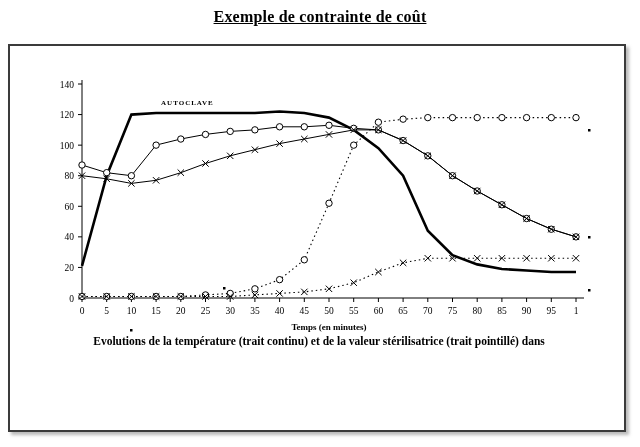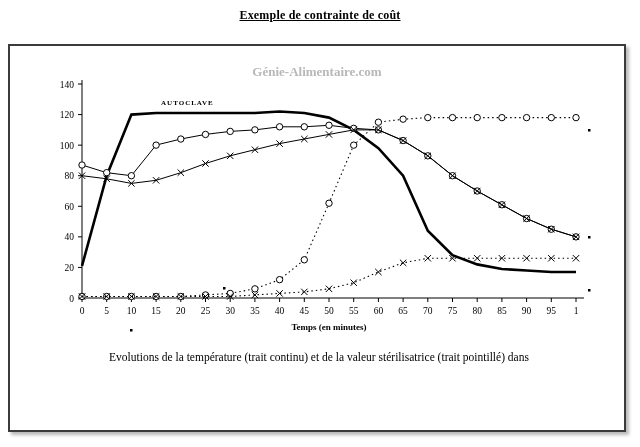--- a/index.html
+++ b/index.html
@@ -10,21 +10,21 @@
   body {
     width: 640px;
     height: 447px;
     font-family: "Liberation Serif", serif;
     position: relative;
     overflow: hidden;
   }
   #page-title {
     text-align: center;
     font-family: "Liberation Serif", serif;
-    font-size: 12px;
+    font-size: 16px;
     font-weight: bold;
     text-decoration: underline;
     color: #000;
     margin: 8px 0 0 0;
     letter-spacing: 0.2px;
   }
   #figure-frame {
     position: absolute;
     left: 8px;
     top: 44px;
@@ -52,26 +52,26 @@
     top: 0;
     width: 618px;
     height: 388px;
   }
   svg {
     display: block;
   }
   #caption {
     position: absolute;
     left: 30px;
-    top: 300px;
+    top: 284px;
     width: 558px;
     text-align: center;
     font-family: "Liberation Serif", serif;
     font-size: 11.5px;
-    font-weight: normal;
+    font-weight: bold;
     color: #000;
     line-height: 2.0;
   }
   .axis-label {
     font-family: "Liberation Serif", serif;
     font-size: 9px;
     font-weight: bold;
   }
   .tick-text {
     font-family: "Liberation Serif", serif;
@@ -86,21 +86,20 @@
     fill: #000;
   }
 </style>
 </head>
 <body>
 
 <h1 id="page-title">Exemple de contrainte  de coût</h1>
 
 <div id="figure-frame">
 
-  <div id="watermark">Génie-Alimentaire.com</div>
 
   <div id="plot-area">
     <svg width="618" height="388" viewBox="0 0 618 388" xmlns="http://www.w3.org/2000/svg">
       <g id="svg-root">
           <line x1="72" y1="252" x2="574" y2="252" stroke="#000" stroke-width="1"></line>
           <line x1="72" y1="252" x2="72" y2="34" stroke="#000" stroke-width="1"></line>
           <line x1="68" y1="252" x2="72" y2="252" stroke="#000" stroke-width="1"></line>
           <text x="64" y="255.5" text-anchor="end" class="tick-text">0</text>
           <line x1="68" y1="221.42857142857144" x2="72" y2="221.42857142857144" stroke="#000" stroke-width="1"></line>
           <text x="64" y="224.92857142857144" text-anchor="end" class="tick-text">20</text>

